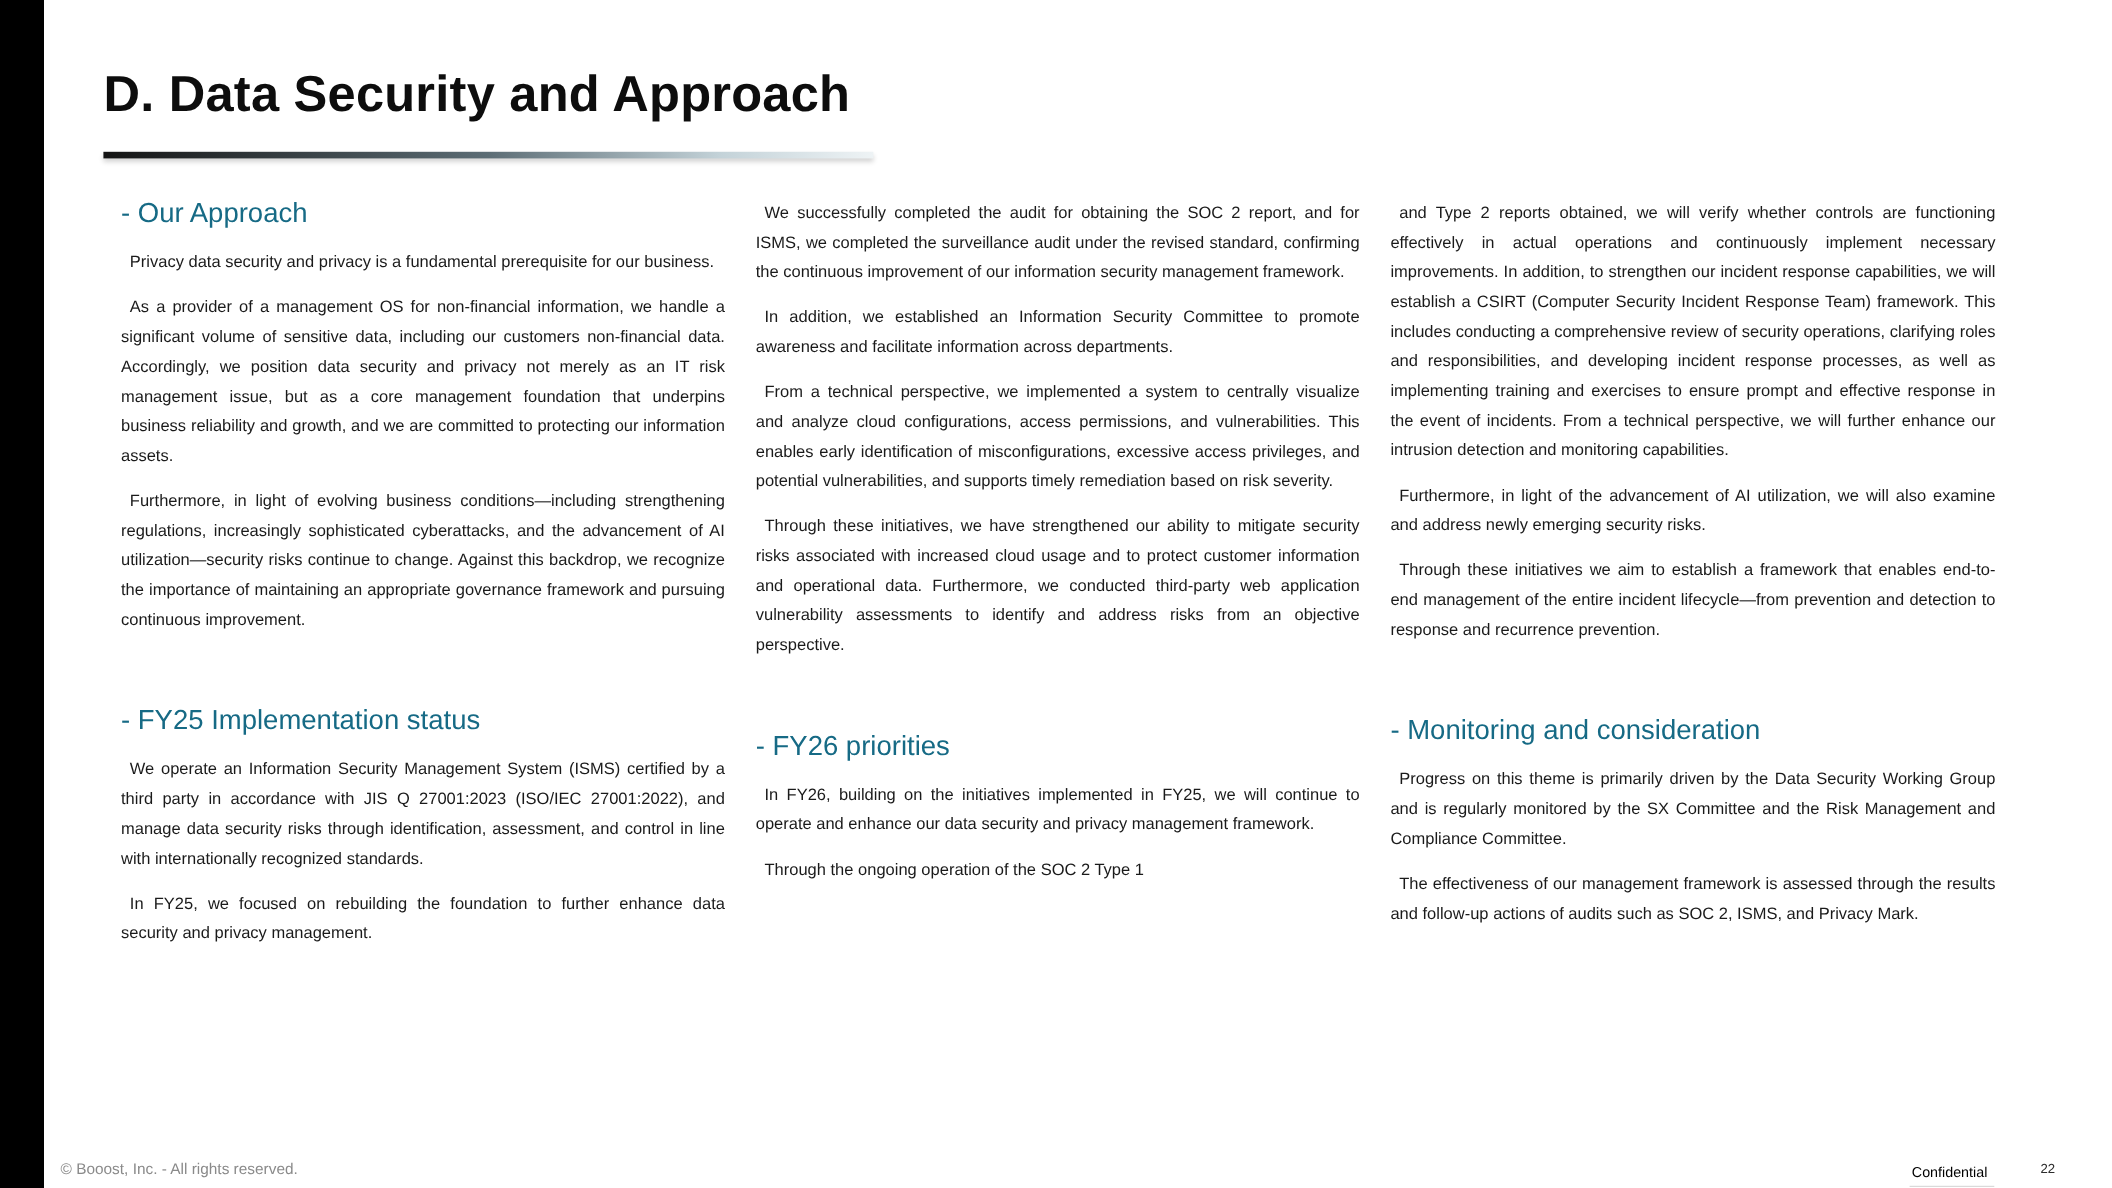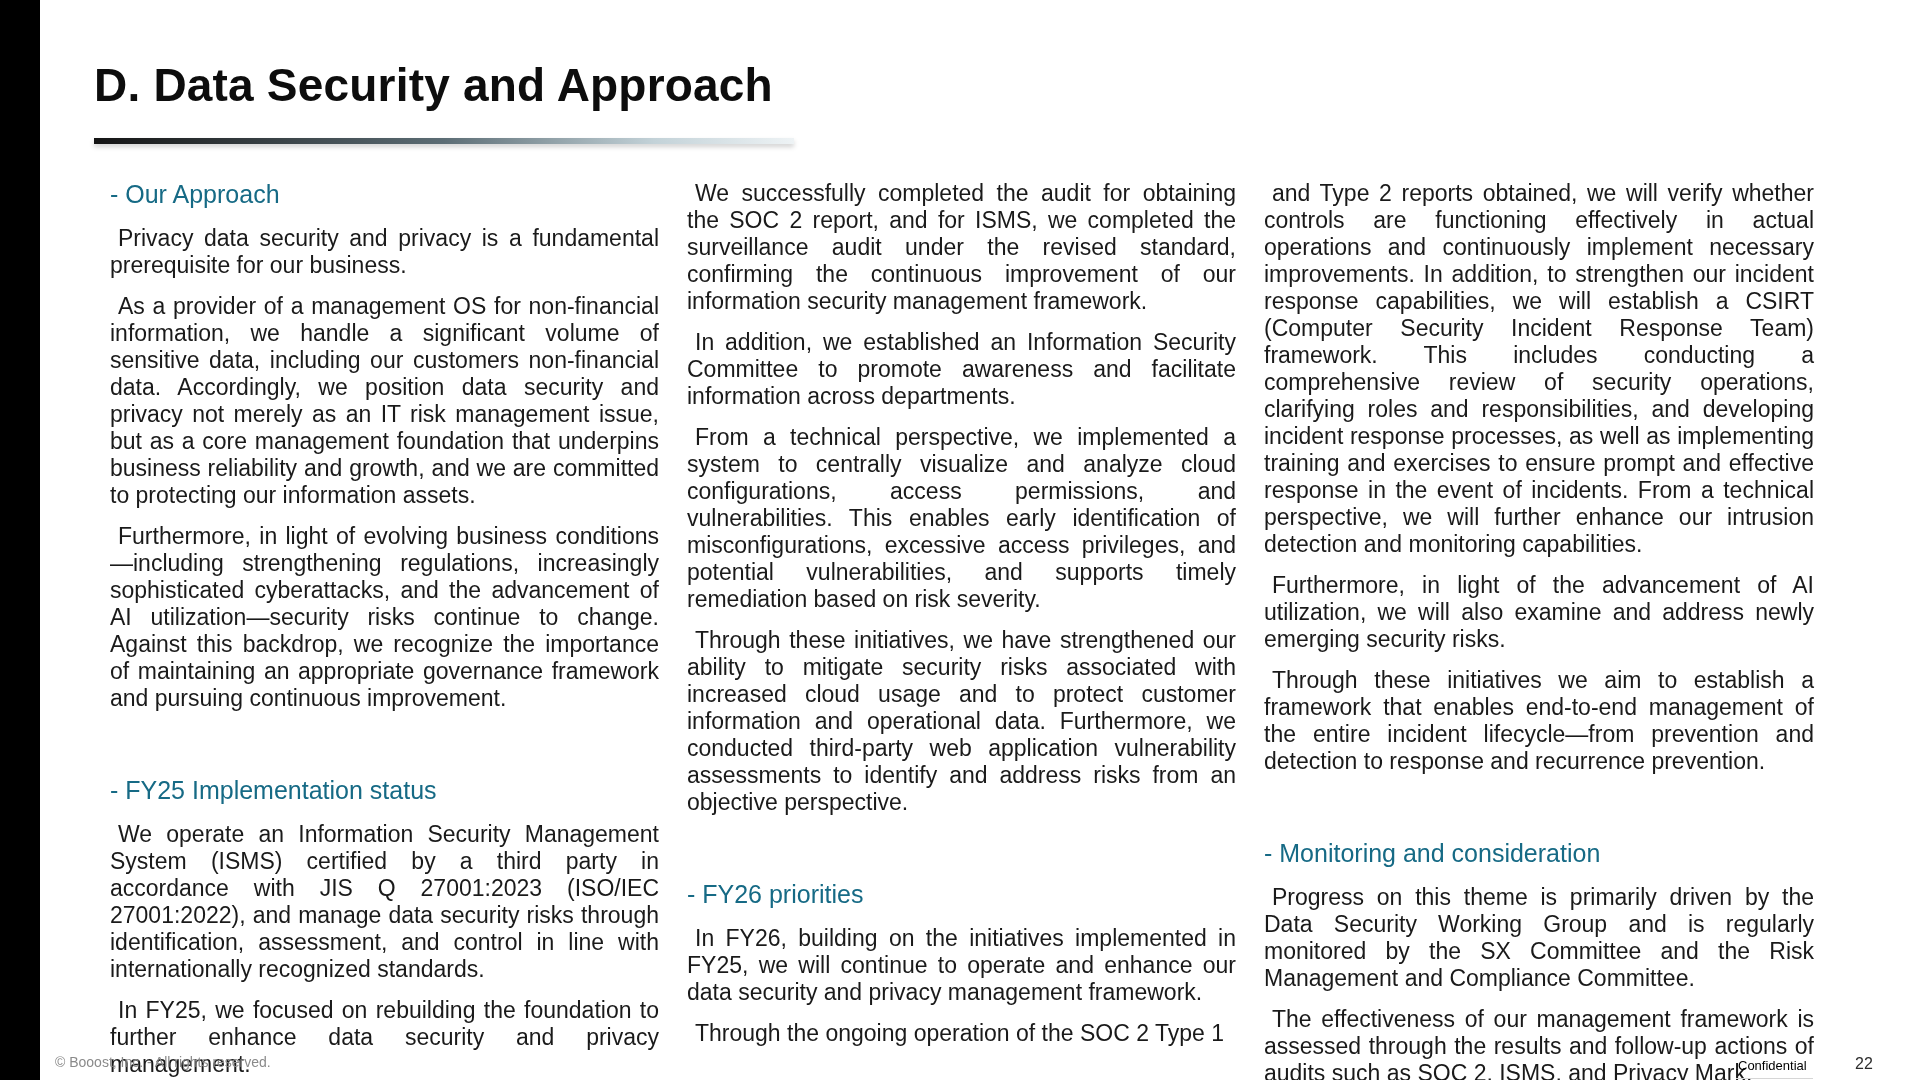--- a/index.html
+++ b/index.html
@@ -37,40 +37,40 @@
   }
   .column { min-width: 0; }
   .heading {
     color: var(--accent, #166a85);
     font-size: 25px;
     font-weight: 400;
     margin: 0 0 16px 0;
   }
   .heading.gap { margin-top: 64px; }
   .para {
-    font-size: 23px;
+    font-size: 15px;
     line-height: 27px;
     color: #1a1a1a;
     text-align: justify;
     text-indent: 8px;
     margin: 0 0 14px 0;
   }
   .footer-copy {
     position: absolute; left: 55px; top: 1054px;
     font-size: 14px; color: #8a8a8a;
   }
   .footer-conf {
     position: absolute; left: 1736px; top: 1058px;
     font-size: 13px; color: #000000;
     padding: 0 6px 5px 2px;
     border-bottom: 1px solid #d6d6d6;
   }
   .footer-page {
     position: absolute; left: 1855px; top: 1055px;
-    font-size: 16px; color: #2c2c2c;
+    font-size: 12px; color: #2c2c2c;
   }
 </style>
 </head>
 <body>
 
 <div class="side-bar"></div>
 
 <h1 class="title">D. Data Security and Approach</h1>
 <div class="title-rule"></div>
 

